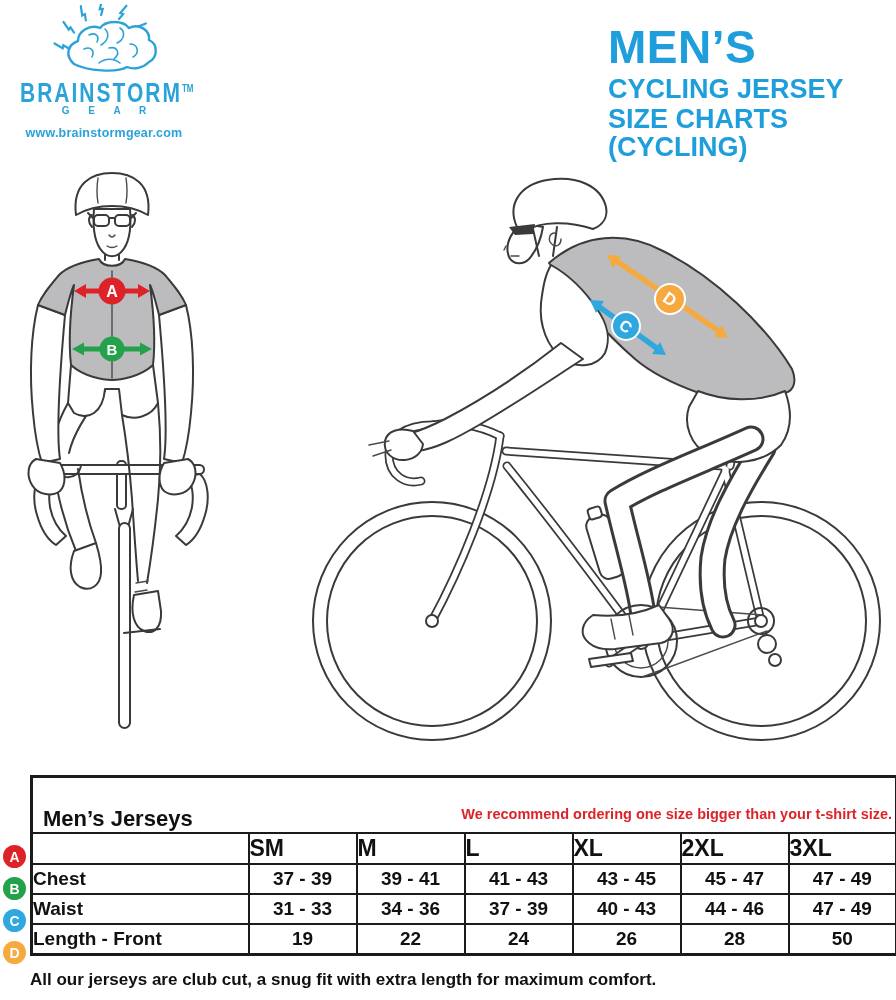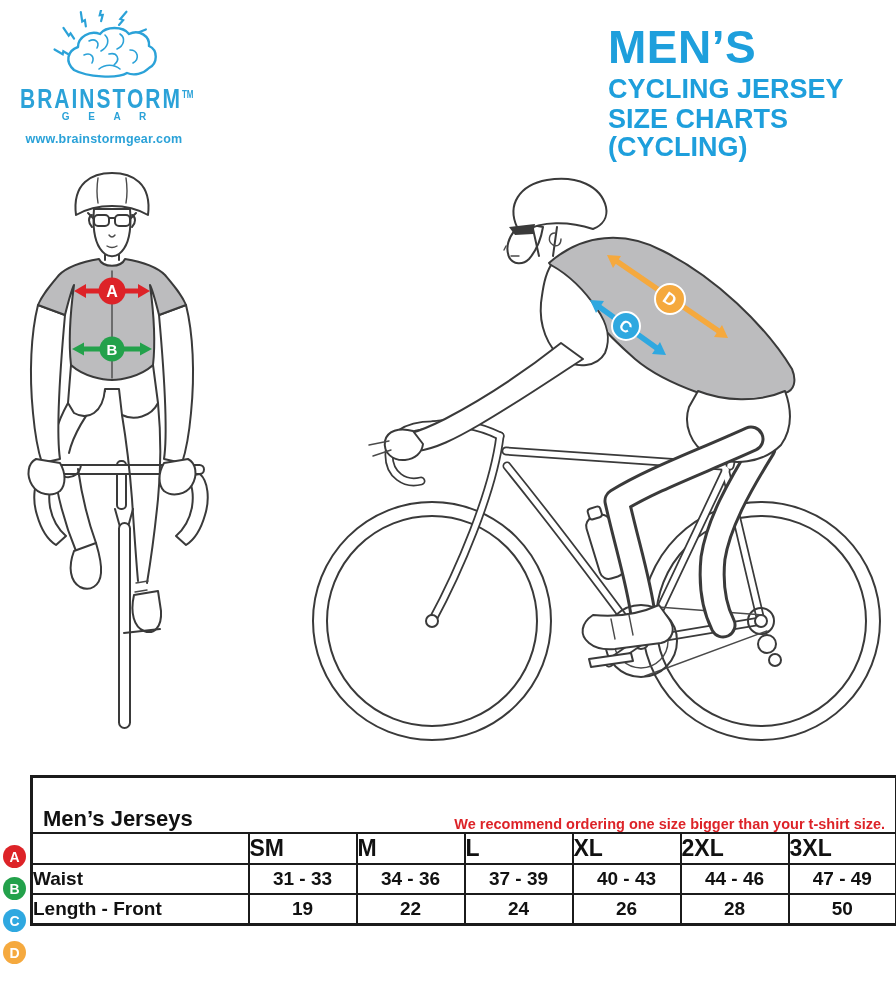--- a/index.html
+++ b/index.html
@@ -1,19 +1,19 @@
 <!DOCTYPE html>
 <html><head>
 <meta charset="utf-8">
 <style>
   html,body{margin:0;padding:0;background:#fff;}
   .page{position:relative;width:896px;height:1000px;background:#fff;overflow:hidden;
         font-family:"Liberation Sans",sans-serif;color:#111;}
   
-  .logo{position:absolute;left:20px;top:10px;width:168px;text-align:center;}
+  .logo{position:absolute;left:20px;top:4px;width:168px;text-align:center;}
   .brand-name{display:inline-block;font-weight:bold;font-size:21px;letter-spacing:2px;
               transform:scaleY(1.3);white-space:nowrap;line-height:1;}
   .brand-name sup{font-size:8px;letter-spacing:0;}
   .brand-gear{font-size:10px;font-weight:bold;letter-spacing:8px;margin-top:1px;text-indent:8px;}
   .brand-url{font-size:12.5px;font-weight:bold;margin-top:10px;letter-spacing:.2px;}
   
   .title{position:absolute;left:608px;top:24px;line-height:1.04;font-weight:bold;}
   .title .t1{font-size:46px;letter-spacing:.5px;}
   .title .t2{font-size:27px;margin-top:3px;}
   .title .t3{font-size:27px;margin-top:2px;}
@@ -27,21 +27,21 @@
   svg .tubeB{fill:none;stroke:#3a3a3a;stroke-width:9;stroke-linecap:round;stroke-linejoin:round;}
   svg .tubeW{fill:none;stroke:#fff;stroke-width:5.5;stroke-linecap:round;stroke-linejoin:round;}
   svg .limbB{fill:none;stroke:#3a3a3a;stroke-width:27;stroke-linecap:round;stroke-linejoin:round;}
   svg .limbW{fill:none;stroke:#fff;stroke-width:21;stroke-linecap:round;stroke-linejoin:round;}
   svg text.badge-letter{font-family:"Liberation Sans",sans-serif;font-weight:bold;fill:#fff;text-anchor:middle;}
   
   .size-table{position:absolute;left:30px;top:775px;width:864px;border-collapse:collapse;
               table-layout:fixed;border:3px solid #1b1b1b;}
   .size-table td{border:2px solid #1b1b1b;padding:0;vertical-align:middle;}
   .tbl-title-cell{height:30px;}
-  .tbl-title-flex{display:flex;align-items:flex-end;padding:0 10px 0 10px;margin-top:28px;}
+  .tbl-title-flex{display:flex;align-items:flex-start;padding:0 3px 0 10px;margin-top:28px;}
   .tbl-title{font-size:22px;font-weight:bold;}
   .tbl-note{margin-left:auto;font-size:14.5px;font-weight:bold;}
   .size-head{height:29px;font-size:23px;font-weight:bold;}
   .row-label{height:28px;font-size:19px;font-weight:bold;padding-left:12px;}
   .cell-val{height:28px;text-align:center;font-size:19px;font-weight:bold;}
   
   .tbadge{position:absolute;left:3px;width:23px;height:23px;border-radius:50%;color:#fff;
           font-size:14px;font-weight:bold;display:flex;align-items:center;justify-content:center;}
   .footnote{position:absolute;left:30px;top:970px;font-size:17px;font-weight:bold;}
 </style>
@@ -291,20 +291,29 @@
     <tr>
       <td class="size-head"></td>
       <td class="size-head">SM</td>
       <td class="size-head">M</td>
       <td class="size-head">L</td>
       <td class="size-head">XL</td>
       <td class="size-head">2XL</td>
       <td class="size-head">3XL</td>
     </tr>
     <tr>
+      <td class="row-label">Chest</td>
+      <td class="cell-val">37 - 39</td>
+      <td class="cell-val">39 - 41</td>
+      <td class="cell-val">41 - 43</td>
+      <td class="cell-val">43 - 45</td>
+      <td class="cell-val">45 - 47</td>
+      <td class="cell-val">47 - 49</td>
+    </tr>
+    <tr>
       <td class="row-label">Waist</td>
       <td class="cell-val">31 - 33</td>
       <td class="cell-val">34 - 36</td>
       <td class="cell-val">37 - 39</td>
       <td class="cell-val">40 - 43</td>
       <td class="cell-val">44 - 46</td>
       <td class="cell-val">47 - 49</td>
     </tr>
     <tr>
       <td class="row-label">Length - Front</td>
@@ -316,13 +325,14 @@
       <td class="cell-val">50</td>
     </tr>
   </tbody>
     </table>
 
   <div class="tbadge" style="top: 845px; background: rgb(221, 35, 40);">A</div>
   <div class="tbadge" style="top: 877px; background: rgb(35, 161, 75);">B</div>
   <div class="tbadge" style="top: 909px; background: rgb(47, 168, 224);">C</div>
   <div class="tbadge" style="top: 941px; background: rgb(245, 169, 62);">D</div>
 
+  <div class="footnote">All our jerseys are club cut, a snug fit with extra length for maximum comfort.</div>
 </div>
 
 </body></html>

